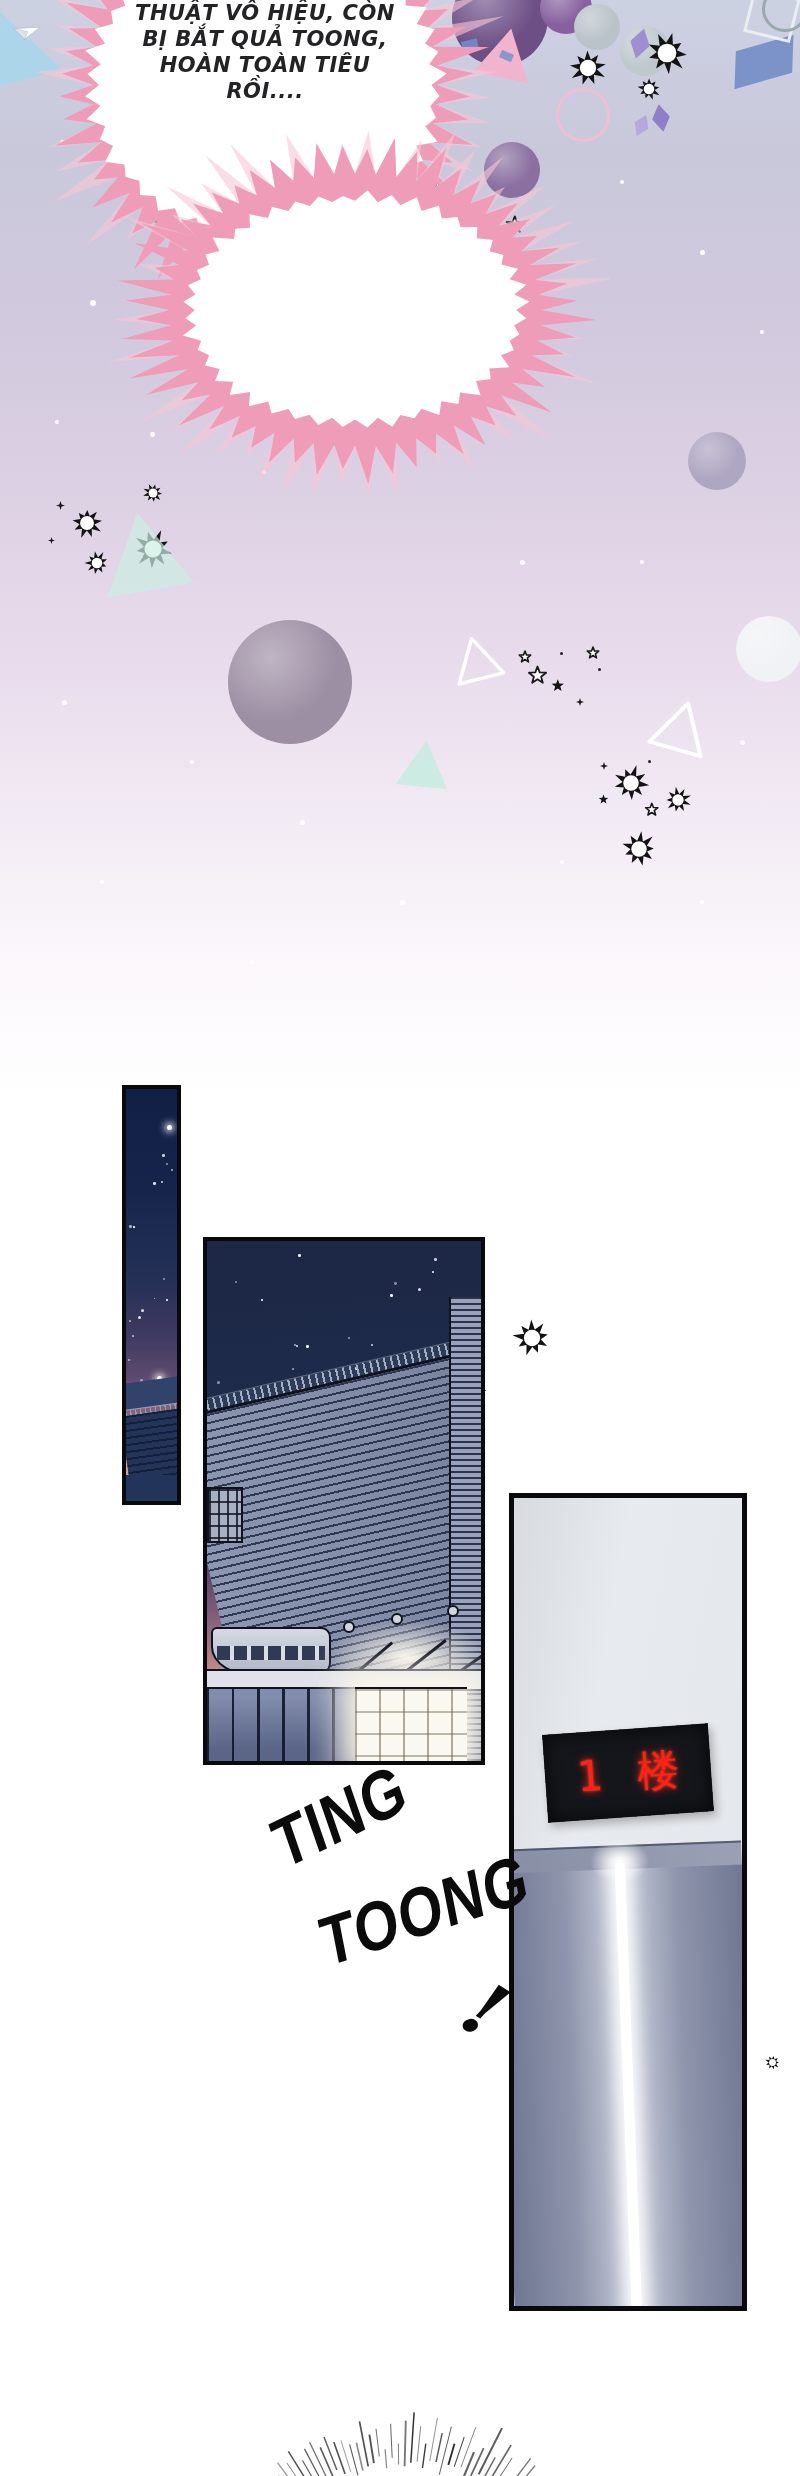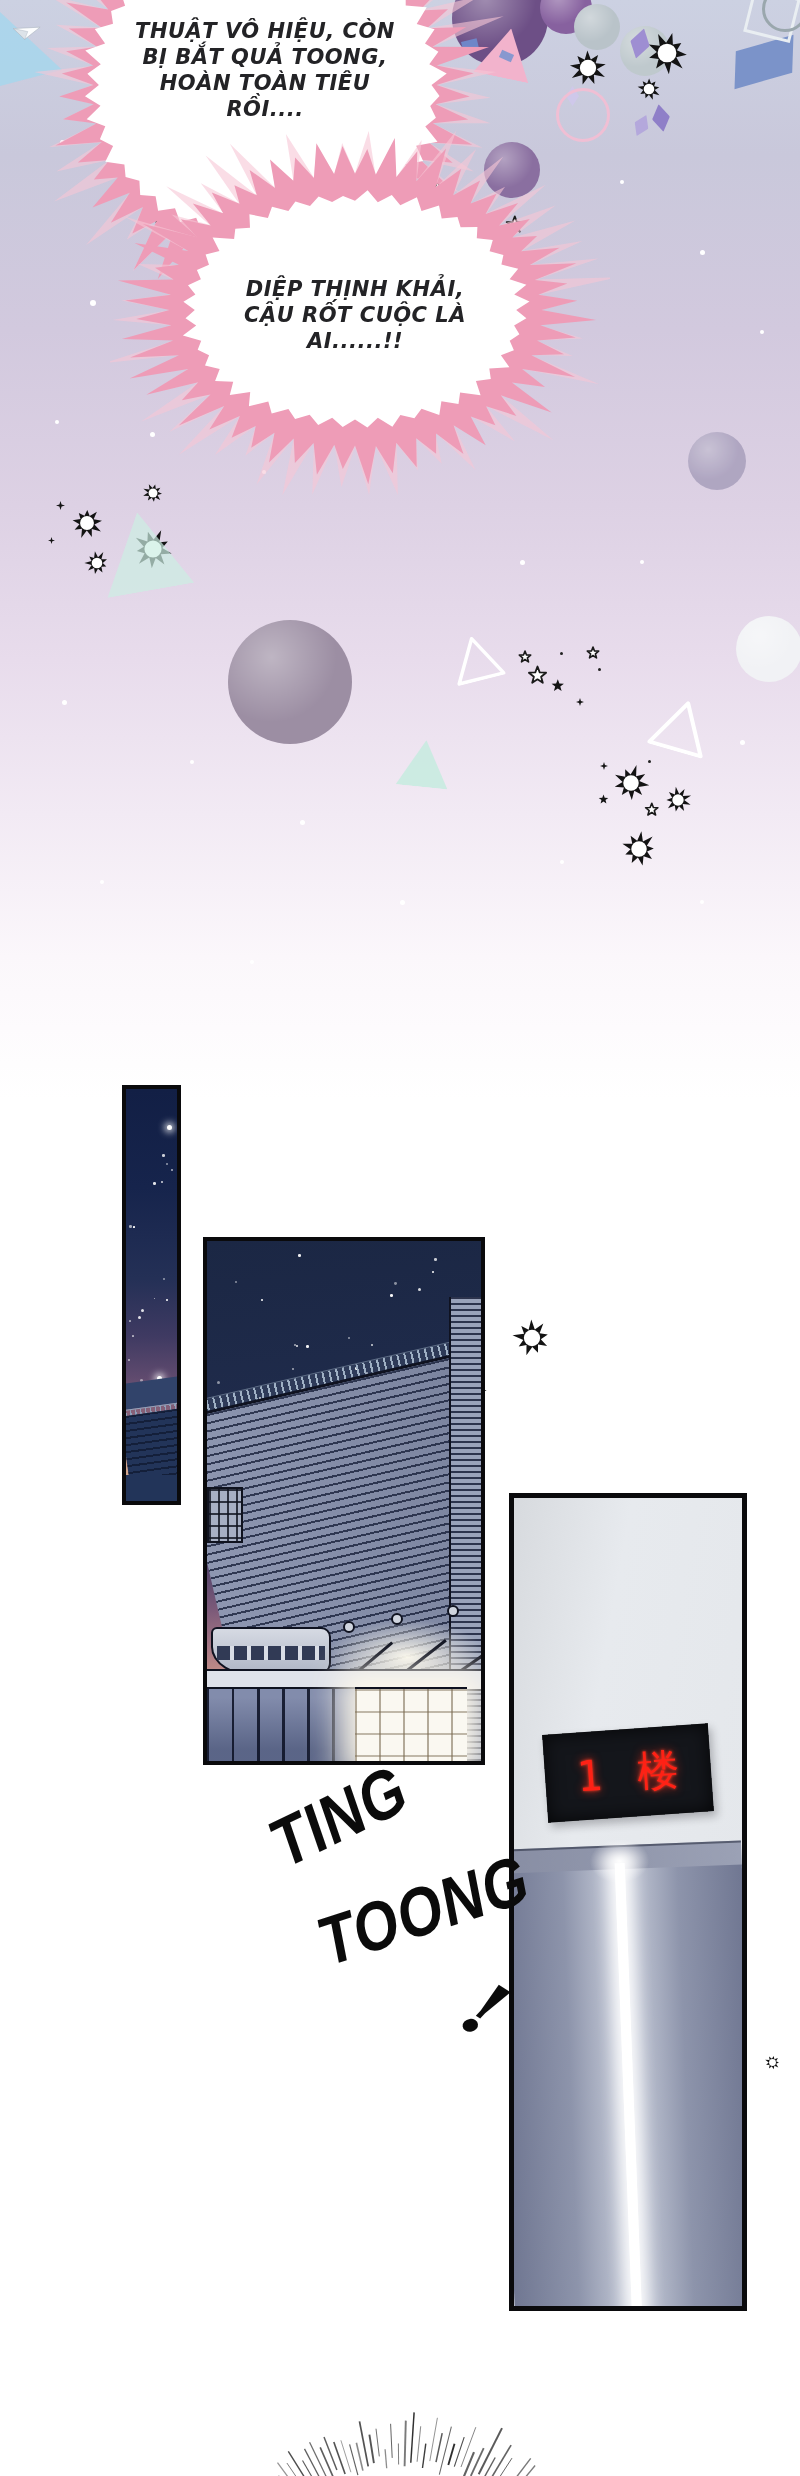--- a/index.html
+++ b/index.html
@@ -296,37 +296,32 @@
           <path d="M5.0,14.4L5.6,10.9L2.1,10.8L4.7,8.5L1.2,5.8L5.6,6.0L5.0,2.4L7.9,4.8L9.7,1.9L10.4,5.2L13.9,4.0L12.1,7.2L15.0,8.6L12.1,9.8L14.3,13.4L10.4,11.8L9.6,15.2L7.8,12.2Z" fill="#131313"></path>
           <circle cx="8.5" cy="8.5" r="3.4628999999999994" fill="#ffffff"></circle>
         </svg></div>
     </div>
 
   <svg id="bubble1" class="bubble-svg" style="left:20px;top:-150px;" width="500" height="520">
       <path d="M417.7,235.0L470.7,247.7L416.4,254.3L470.7,273.3L412.6,273.2L462.6,297.7L409.0,292.4L453.9,321.5L400.4,309.8L439.5,342.5L391.3,326.9L441.6,374.5L380.2,342.8L418.5,390.1L366.8,356.8L383.9,390.4L353.2,370.7L368.8,409.5L337.0,381.5L350.8,426.4L319.9,390.4L324.1,426.1L302.0,397.8L308.2,454.3L283.5,403.6L285.4,472.7L264.3,405.9L258.3,472.1L245.0,408.2L232.1,465.1L225.6,407.2L210.9,435.5L206.7,402.8L176.5,472.8L187.8,398.5L165.5,426.9L170.3,390.1L139.9,425.2L153.2,381.1L112.9,421.2L137.8,369.4L106.7,389.8L123.5,356.5L66.1,394.9L109.7,342.9L80.3,351.9L97.9,327.4L34.1,351.5L89.4,309.9L36.3,321.4L81.4,292.2L29.1,297.2L77.2,273.3L42.9,269.3L73.7,254.3L42.4,246.4L72.1,235.0L14.3,222.0L74.5,215.8L26.9,198.0L76.5,196.5L35.9,174.8L80.9,177.6L27.2,144.8L89.2,160.0L37.6,120.4L98.3,142.8L59.7,103.5L109.7,127.1L65.3,74.4L122.3,112.3L107.5,81.1L137.5,100.2L111.6,47.0L152.6,88.0L139.4,43.9L169.9,79.1L151.0,8.2L188.2,72.8L181.1,13.2L206.5,66.4L204.0,-6.2L225.7,63.6L232.6,13.8L245.0,61.8L257.6,10.0L264.5,62.2L285.7,-4.4L283.5,66.1L306.0,23.4L302.4,71.1L323.3,46.0L319.7,79.9L354.7,36.6L336.9,88.8L364.0,67.3L352.6,100.1L398.6,63.2L366.5,113.5L428.9,70.6L379.9,127.5L432.2,102.2L391.1,143.2L441.0,126.7L401.5,159.6L459.2,146.3L407.7,178.1L483.6,166.3L412.9,196.7L449.3,200.3L417.5,215.6L476.3,222.0Z" fill="#f7c6d6" opacity="0.6"></path>
       <path d="M416.6,235.0L449.8,246.5L415.6,254.2L448.3,269.5L412.8,273.3L452.3,294.7L409.0,292.4L432.7,312.7L400.3,309.8L429.0,336.7L391.0,326.7L409.0,351.3L379.6,342.4L397.2,371.0L367.8,357.8L386.5,393.3L352.9,370.3L360.5,397.7L336.5,380.6L354.0,432.2L319.7,390.1L319.1,413.8L302.1,398.2L306.6,448.7L283.4,403.2L281.4,449.2L264.3,406.3L255.8,428.1L245.0,407.7L233.2,444.8L225.6,407.5L208.0,452.8L206.3,404.4L190.7,423.6L188.4,396.9L163.0,433.0L170.3,390.2L137.7,429.2L153.7,380.4L113.7,420.0L136.6,370.9L112.3,383.5L123.0,357.0L90.8,372.8L109.8,342.8L72.5,357.4L97.8,327.5L73.9,329.5L89.3,310.0L57.8,312.5L81.8,292.1L35.4,295.4L76.4,273.5L43.0,269.3L73.6,254.3L39.2,246.6L73.4,235.0L41.8,223.6L73.2,215.6L46.1,201.2L77.0,196.7L48.8,178.5L82.1,178.0L46.1,152.6L88.3,159.5L71.8,139.3L98.1,142.7L64.4,106.9L109.3,126.8L80.0,87.6L122.3,112.3L101.8,74.7L137.8,100.6L118.5,56.7L153.5,89.4L149.8,62.8L169.6,78.5L161.3,32.9L187.7,71.3L190.4,45.5L206.5,66.2L212.1,41.1L225.8,64.3L232.9,20.2L245.0,62.8L256.9,22.2L264.3,64.0L281.4,20.6L283.5,66.3L305.7,24.1L302.3,71.3L321.7,49.9L320.3,78.6L348.9,47.1L337.5,87.7L368.0,61.6L352.0,100.9L393.5,68.8L367.1,112.9L411.5,86.2L380.9,126.6L417.4,112.7L390.7,143.5L421.8,137.3L399.6,160.6L428.0,159.2L407.2,178.3L446.3,177.0L412.4,196.8L469.0,196.9L416.9,215.6L453.8,223.3Z" fill="#ee9cb7"></path>
       <path d="M411.5,235.0L419.5,246.0L410.2,255.9L415.9,267.8L405.3,276.5L417.5,291.7L396.2,295.8L403.1,311.0L385.4,314.5L392.4,332.2L371.3,331.4L374.4,349.0L354.2,346.0L349.6,358.1L335.0,358.4L330.3,372.7L314.4,368.8L307.2,381.9L292.1,376.2L284.0,393.1L268.7,379.9L257.8,392.2L245.0,380.8L232.3,391.1L221.3,380.0L206.8,389.8L198.0,376.0L182.3,383.1L176.2,367.7L160.1,372.0L155.0,358.3L138.1,360.8L135.6,346.2L120.2,344.9L119.4,330.8L105.6,326.9L104.4,314.6L85.3,311.8L93.1,296.1L79.9,289.2L85.3,276.3L66.7,269.2L80.5,255.8L65.0,246.3L78.9,235.0L67.4,223.8L80.8,214.2L65.3,200.6L85.1,193.6L74.8,179.1L93.0,173.8L91.1,161.0L105.1,155.8L99.8,139.3L118.7,138.6L114.9,120.4L136.5,124.7L139.9,111.3L155.4,112.2L159.7,97.3L176.0,102.0L182.1,86.3L198.3,94.8L205.8,76.2L221.3,89.8L232.4,80.1L245.0,88.2L258.0,75.4L268.6,90.2L282.1,84.9L291.8,94.7L306.2,90.4L314.2,101.6L332.3,94.2L335.0,111.6L355.4,105.1L353.7,124.5L368.9,125.9L371.3,138.6L385.7,142.2L385.7,155.4L406.7,157.2L396.7,174.0L414.6,179.3L405.0,193.6L418.4,201.8L409.3,214.2L426.7,223.6Z" fill="#ffffff"></path>
     </svg>
-  <div class="bubble-text" style="left:115px;top:18px;width:300px;">
+  <div class="bubble-text" style="left:115px;top:0;width:300px;">
     <div>THUẬT VÔ HIỆU, CÒN</div>
     <div>BỊ BẮT QUẢ TOONG,</div>
     <div>HOÀN TOÀN TIÊU</div>
     <div>RỒI....</div>
   </div>
 
   <svg id="bubble2" class="bubble-svg" style="left:110px;top:118px;" width="500" height="400">
       <path d="M431.6,192.0L463.8,201.0L429.0,207.2L473.0,220.4L426.4,222.4L462.8,238.1L420.1,237.0L489.4,266.3L411.4,250.8L434.1,268.7L401.6,264.3L429.6,288.1L390.9,277.4L443.5,322.2L375.6,287.8L404.8,323.3L360.3,298.1L371.4,322.8L343.8,307.4L365.6,352.1L325.0,313.9L331.7,345.7L306.0,319.9L308.0,352.4L286.5,325.4L287.9,377.1L265.9,328.0L259.1,376.9L245.0,328.5L231.4,369.2L224.4,326.5L202.3,376.5L203.9,324.0L172.3,377.2L183.8,320.3L146.5,366.5L164.7,314.4L135.3,337.7L146.0,307.6L104.9,337.0L130.0,297.9L68.8,336.8L114.4,287.9L59.5,313.7L99.6,277.1L31.2,303.4L87.2,264.8L38.6,275.8L78.5,250.8L38.1,254.9L70.3,236.9L-6.4,245.2L64.8,222.2L32.2,218.5L60.8,207.2L2.5,202.0L60.1,192.0L11.2,182.4L60.1,176.7L29.7,165.2L62.8,161.5L27.8,146.1L70.2,147.1L41.7,130.2L78.0,133.0L14.2,98.4L88.3,119.7L61.5,96.4L99.3,106.7L56.2,68.2L113.9,95.8L90.8,65.3L128.6,84.9L95.6,37.4L146.6,77.1L119.9,25.8L164.7,69.6L162.0,45.0L183.4,62.8L175.9,15.9L203.8,59.5L207.0,27.8L224.2,56.5L232.2,24.9L245.0,55.3L258.7,13.1L265.6,57.6L281.3,35.1L286.2,59.6L311.7,22.1L306.6,62.7L346.5,12.2L325.4,69.4L366.2,31.0L343.1,77.5L393.3,38.5L360.1,86.0L395.1,68.7L377.0,95.1L435.8,66.8L389.8,107.2L445.5,87.6L401.7,119.7L465.4,102.6L411.9,133.0L472.4,122.9L420.8,146.8L488.7,140.5L426.7,161.6L506.8,159.4L428.8,176.8L464.9,182.9Z" fill="#f7c6d6" opacity="0.6"></path>
       <path d="M431.5,192.0L486.2,201.9L430.3,207.3L465.7,219.5L427.0,222.5L454.1,236.2L421.4,237.3L465.1,258.9L412.1,251.1L435.0,269.1L401.9,264.4L441.7,294.4L390.8,277.3L406.4,297.9L376.1,288.3L385.4,307.3L360.7,298.5L375.7,327.2L343.6,307.2L353.5,336.1L326.1,315.6L326.1,335.7L306.2,320.3L306.7,349.2L286.3,324.8L282.8,355.3L265.9,328.1L258.3,366.3L245.0,327.4L232.8,350.9L224.3,326.8L206.9,356.7L203.6,325.1L184.9,345.1L183.7,320.6L159.0,344.4L164.5,314.7L141.2,329.8L145.7,307.9L121.6,319.7L129.8,298.0L99.3,311.6L114.2,288.0L68.7,307.6L100.5,276.6L71.8,282.2L88.2,264.3L36.3,276.7L78.2,251.0L19.6,260.5L68.9,237.2L20.0,239.6L63.2,222.5L11.8,221.1L61.4,207.2L26.2,201.0L59.5,192.0L15.1,182.5L61.0,176.8L7.9,162.4L63.6,161.6L45.0,149.7L68.9,146.8L24.5,124.9L78.3,133.1L32.6,105.8L87.2,119.2L70.7,101.2L100.7,107.5L82.8,85.6L113.1,95.2L101.8,74.4L129.5,85.7L124.4,67.2L146.8,77.3L139.6,52.0L165.0,70.0L160.0,41.4L183.3,62.7L185.1,39.4L203.9,59.9L206.4,25.3L224.1,56.0L232.5,28.0L245.0,55.7L257.3,31.0L265.8,56.5L284.8,20.1L286.4,58.9L307.3,33.2L306.4,63.2L336.1,30.6L325.6,69.2L351.3,50.8L343.2,77.3L370.1,62.6L360.6,85.6L386.6,75.7L375.6,96.1L408.1,85.0L389.1,107.6L419.9,100.9L402.4,119.4L427.1,118.1L411.1,133.3L449.6,129.8L419.8,147.1L466.5,145.2L424.8,161.9L457.4,165.5L428.4,176.8L467.3,182.8Z" fill="#ee9cb7"></path>
       <path d="M406.2,192.0L416.4,200.3L404.1,207.5L409.4,216.3L399.7,222.8L403.9,232.3L390.9,237.2L399.4,249.2L379.3,250.6L380.8,261.0L365.9,263.1L370.6,277.3L350.1,274.4L348.5,285.9L331.4,283.3L329.3,296.9L311.5,290.8L304.4,300.2L290.4,296.9L282.4,308.7L267.8,299.7L257.4,309.6L245.0,301.4L232.7,309.1L222.2,299.8L208.2,307.0L199.7,296.8L185.1,301.0L178.4,291.1L161.7,295.6L158.3,283.6L138.9,288.2L140.2,274.1L119.8,277.0L123.2,263.7L105.1,263.1L109.7,251.0L95.0,247.6L99.1,237.2L87.7,231.8L91.2,222.7L72.9,217.4L86.2,207.5L75.5,200.2L84.8,192.0L73.4,183.7L85.4,176.4L78.0,167.3L90.9,161.3L86.9,152.0L99.0,146.7L95.6,136.6L109.5,132.9L102.6,119.6L124.1,120.9L125.3,110.7L140.0,109.7L139.4,96.2L157.9,100.0L162.0,88.7L178.4,93.0L185.4,83.5L200.0,87.9L208.6,78.5L222.1,83.9L233.0,78.0L245.0,82.8L257.6,72.2L267.8,84.3L281.8,77.1L290.3,87.3L306.9,79.2L311.5,93.1L329.0,87.5L331.7,100.4L347.5,99.1L350.6,109.3L367.4,108.9L366.8,120.3L382.8,121.9L379.6,133.3L393.4,137.0L391.4,146.6L408.2,150.7L399.6,161.2L416.4,166.7L404.2,176.5L419.5,183.5Z" fill="#ffffff"></path>
     </svg>
-  <div class="bubble-text" style="left:205px;top:276px;width:300px;">
-    <div>DIỆP THỊNH KHẢI,</div>
-    <div>CẬU RỐT CUỘC LÀ</div>
-    <div>AI......!!</div>
-  </div>
 
   <div id="panel-a" class="panel">
     <div class="pstars" id="pa-stars">
         <div style="left: 36px; top: 65px; width: 2.6px; height: 2.6px; opacity: 0.79;"></div>
         <div style="left: 28px; top: 209px; width: 1.4px; height: 1.4px; opacity: 0.7;"></div>
         <div style="left: 12px; top: 227px; width: 3px; height: 3px; opacity: 0.86;"></div>
         <div style="left: 3px; top: 136px; width: 2.5px; height: 2.5px; opacity: 0.62;"></div>
         <div style="left: 15px; top: 220px; width: 3px; height: 3px; opacity: 0.85;"></div>
         <div style="left: 3px; top: 231px; width: 1.7px; height: 1.7px; opacity: 0.56;"></div>
         <div style="left: 7px; top: 137px; width: 1.7px; height: 1.7px; opacity: 1;"></div>

